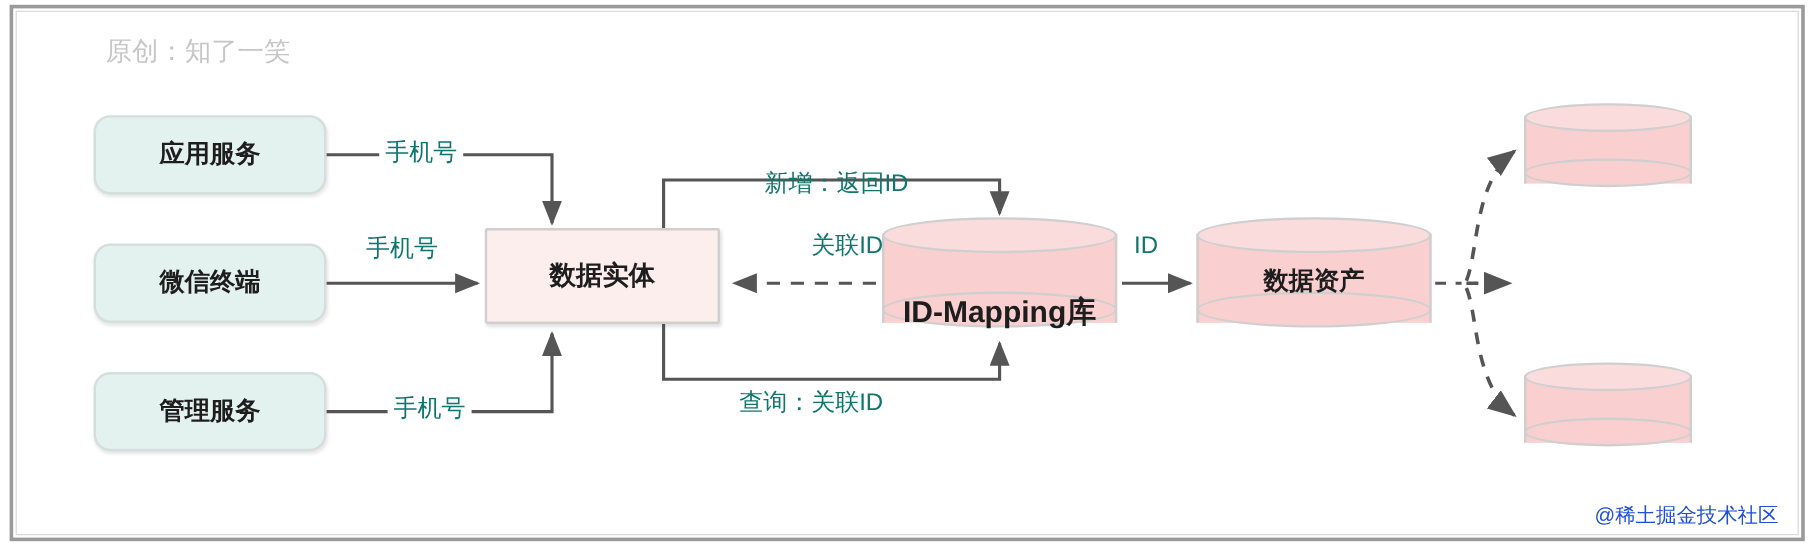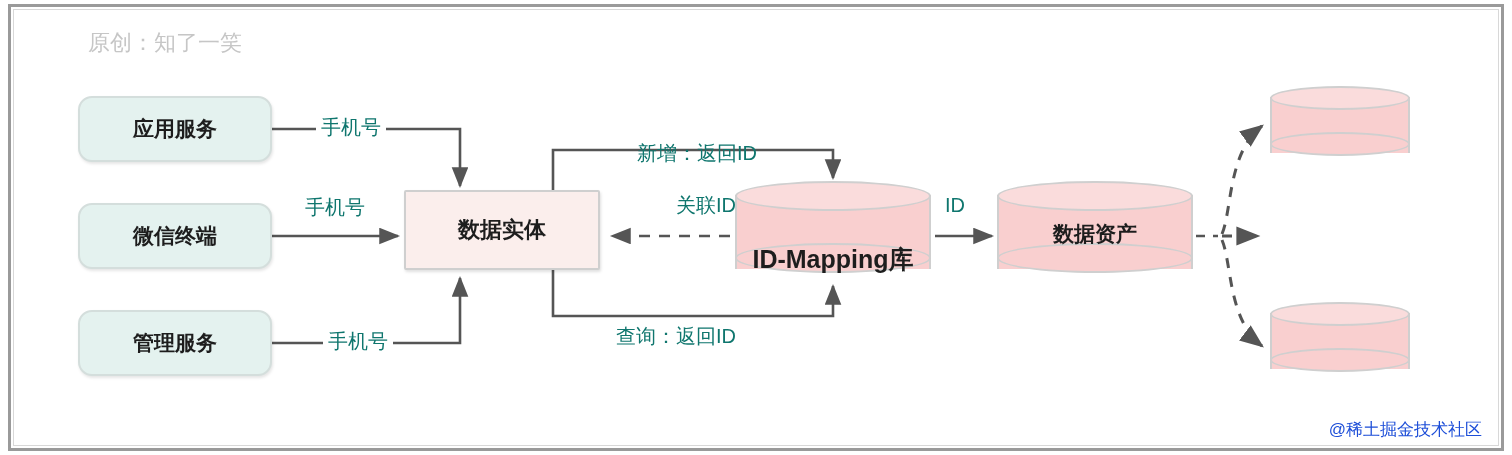--- a/index.html
+++ b/index.html
@@ -234,21 +234,21 @@
     <div class="edge-label" style="left:316px; top:116px;">手机号</div>
 
     <div class="edge-label no-bg" style="left:300px; top:196px;">手机号</div>
 
     <div class="edge-label" style="left:323px; top:330px;">手机号</div>
 
     <div class="edge-label no-bg" style="left:632px; top:110px;margin-top:32px;">新增：返回ID</div>
 
     <div class="edge-label no-bg" style="left:671px; top:194px;">关联ID</div>
 
-    <div class="edge-label no-bg" style="left:611px; top:325px;">查询：返回ID</div>
+    <div class="edge-label no-bg" style="left:611px; top:325px;">查询：关联ID</div>
 
     <div class="edge-label no-bg" style="left:940px; top:194px;text-align:right;">ID</div>
 
     <div class="wm" id="wm-top">原创：知了一笑</div>
     <div class="wm" id="wm-bottom">@稀土掘金技术社区</div>
 
   </div>
 </div>
 
 </body></html>

